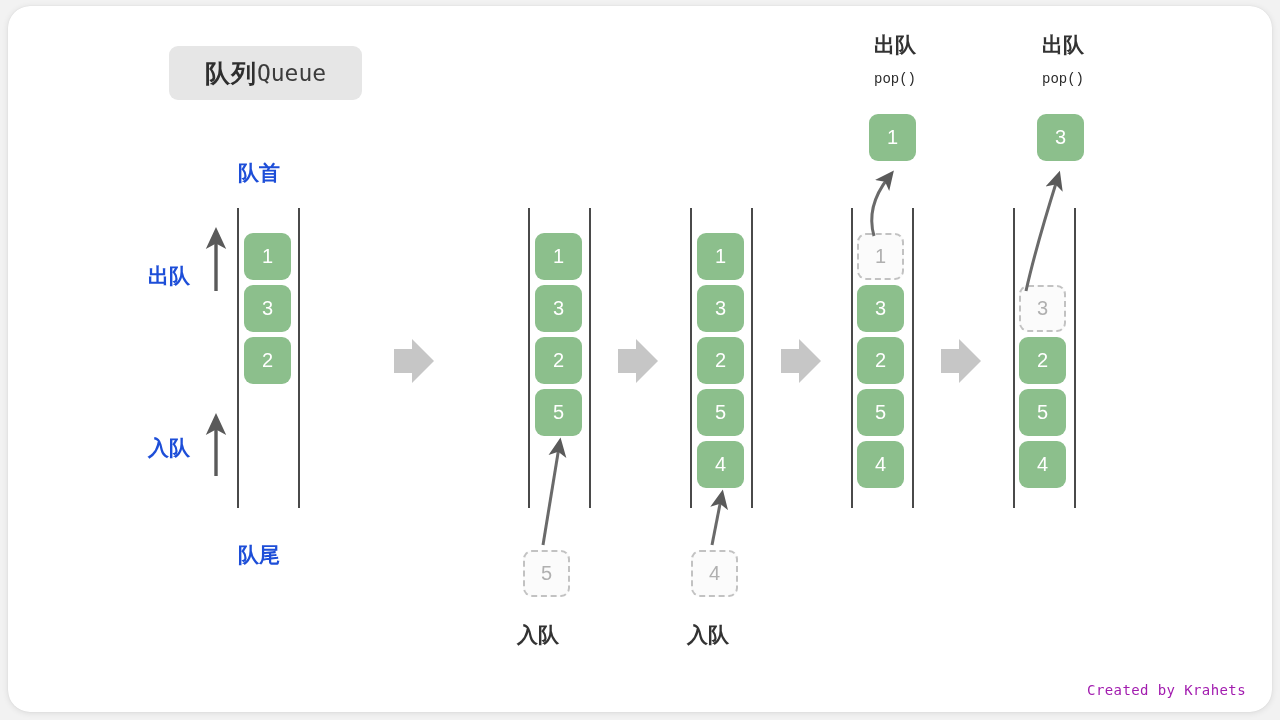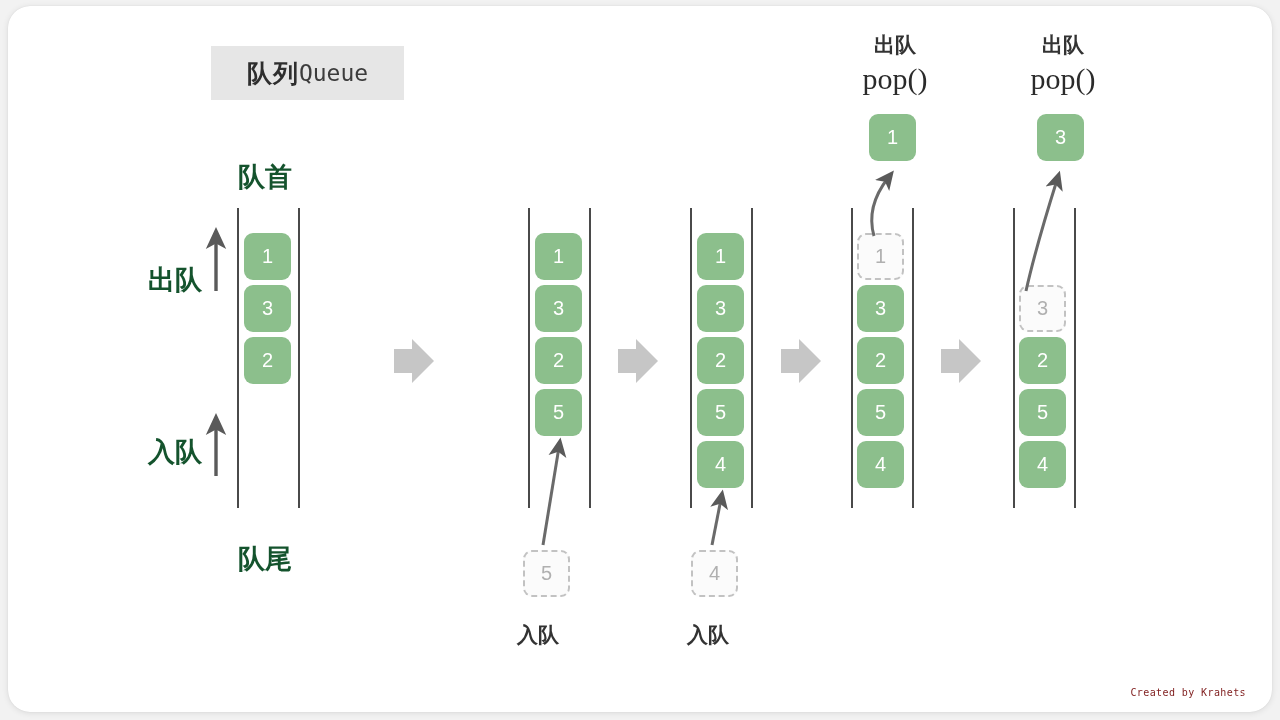--- a/index.html
+++ b/index.html
@@ -27,45 +27,44 @@
   }
 
   
   #title-badge {
     position: absolute;
     left: 169px;
     top: 46px;
     width: 193px;
     height: 54px;
     background: #e6e6e6;
-    border-radius: 0;
+    border-radius: 9px;
     display: flex;
     align-items: center;
     justify-content: center;
     gap: 0;
-    margin-left: 42px;
   }
   #title-badge .cn {
     font-size: 25px;
     font-weight: bold;
     color: #2e2e2e;
     letter-spacing: 1px;
   }
   #title-badge .en {
     font-family: "DejaVu Sans Mono", monospace;
     font-size: 23px;
     color: #3c3c3c;
   }
 
   
   .cn-label {
     position: absolute;
-    font-size: 27px;
+    font-size: 21px;
     font-weight: bold;
-    color: #14532d;
+    color: #1d4ed8;
     white-space: nowrap;
   }
 
   
   .column { position: absolute; top: 0; left: 0; }
   .rail {
     position: absolute;
     width: 2px;
     background: #4a4a4a;
   }
@@ -98,35 +97,35 @@
     text-align: center;
     white-space: nowrap;
   }
   .op-caption .op-cn {
     font-size: 21px;
     font-weight: bold;
     color: #333333;
     line-height: 34px;
   }
   .op-caption .op-fn {
-    font-family: Liberation Serif, serif;
-    font-size: 30px;
+    font-family: Liberation Mono, monospace;
+    font-size: 14px;
     color: #2b2b2b;
     line-height: 34px;
   }
   .op-caption .op-fn .arg { color: #3f9e48; font-weight: bold; }
 
   
   #watermark {
     position: absolute;
     right: 34px;
     bottom: 22px;
     font-family: "DejaVu Sans Mono", monospace;
-    font-size: 10px;
-    color: #7f1d1d;
+    font-size: 14px;
+    color: #a21caf;
     letter-spacing: 0.4px;
   }
 
   svg.overlay {
     position: absolute;
     left: 0; top: 0;
     width: 1280px;
     height: 720px;
     pointer-events: none;
   }

